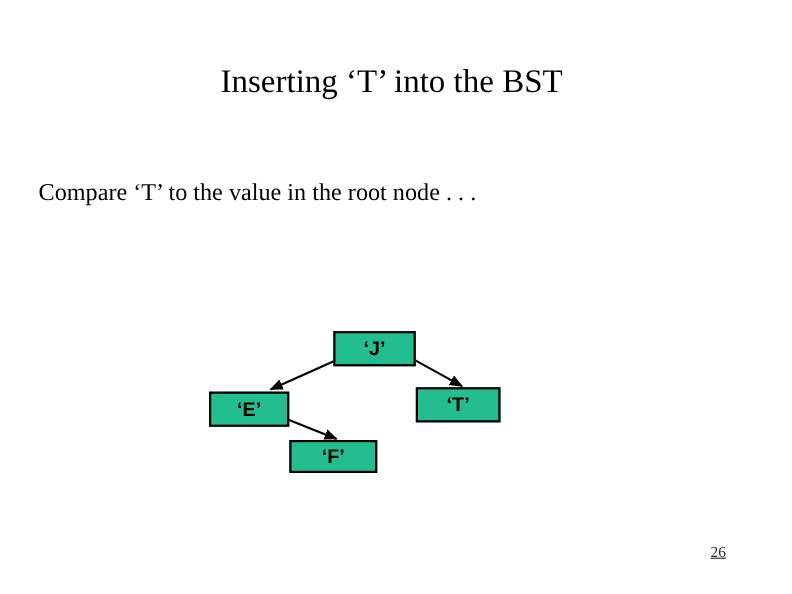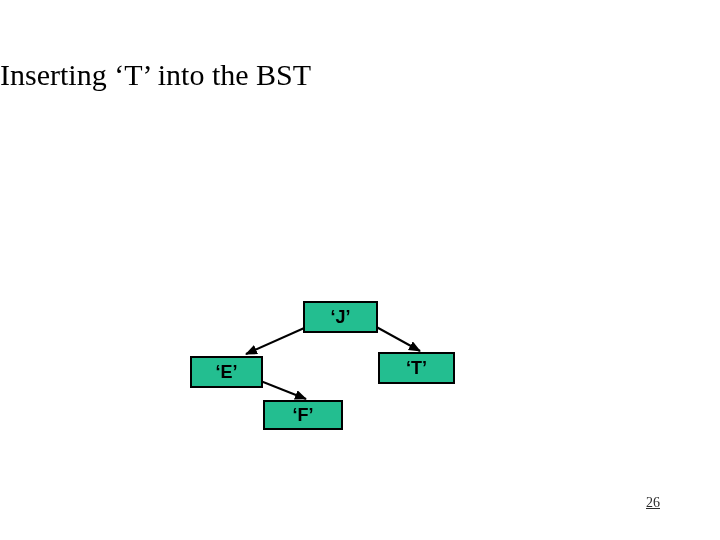--- a/index.html
+++ b/index.html
@@ -14,20 +14,21 @@
     background: #ffffff;
     overflow: hidden;
     font-family: "Liberation Serif", "DejaVu Serif", serif;
     color: #000000;
   }
   .title {
     position: absolute;
     top: 57px;
     left: 0;
     width: 712px;
+    text-align: center;
     font-size: 30px;
     line-height: 36px;
     font-family: "Liberation Serif", "DejaVu Serif", serif;
     color: #000000;
     white-space: nowrap;
   }
   .body-text {
     position: absolute;
     top: 161px;
     left: 35px;
@@ -80,20 +81,21 @@
     text-decoration: underline;
   }
 </style>
 </head>
 <body>
 
 <div class="slide">
 
   <div class="title">Inserting ‘T’ into the BST</div>
 
+  <div class="body-text">Compare ‘T’ to the value in the root node . . .</div>
 
   <div class="diagram">
 
     <svg class="edges" width="720" height="540">
       <defs>
         <marker id="arrowhead" markerWidth="14" markerHeight="12" refX="11" refY="5" orient="auto" markerUnits="userSpaceOnUse">
           <path d="M0,0 L12,5 L0,10 Z" fill="#000000"></path>
         </marker>
       </defs>
       <line x1="311" y1="325" x2="246" y2="354" marker-end="url(#arrowhead)"></line>

